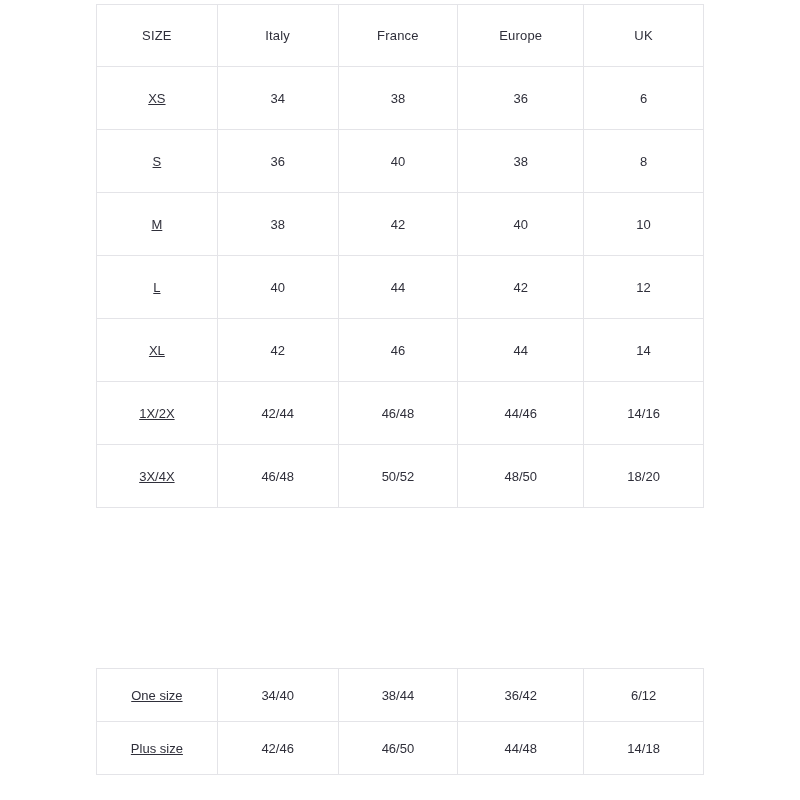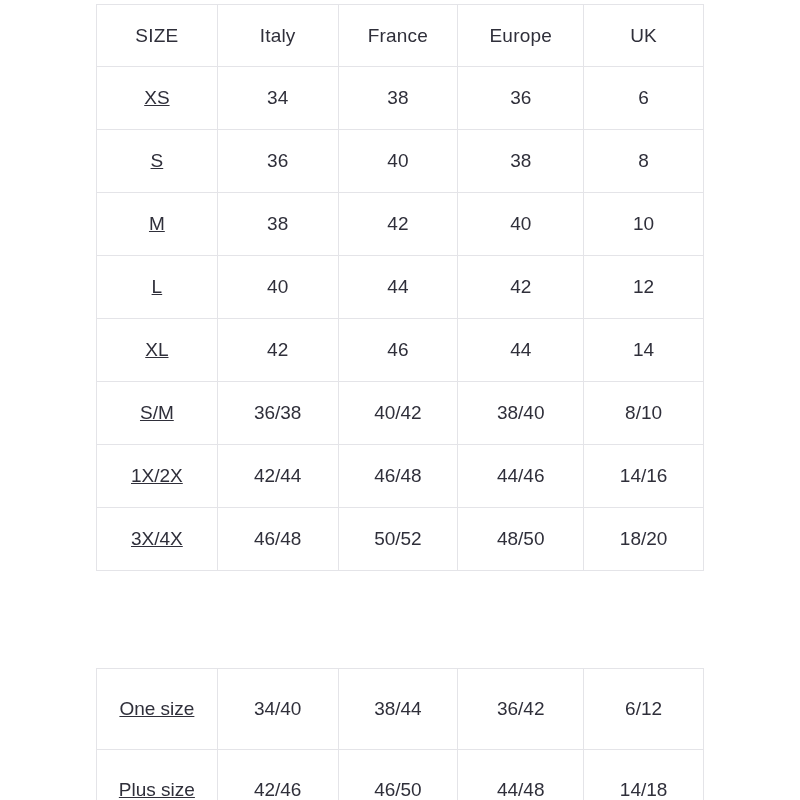--- a/index.html
+++ b/index.html
@@ -31,34 +31,34 @@
   table.size-table {
     border-collapse: collapse;
     width: 608px;
     table-layout: fixed;
   }
   table.size-table td,
   table.size-table th {
     border: 1px solid #e4e4e8;
     text-align: center;
     vertical-align: middle;
-    font-size: 19px;
+    font-size: 13px;
     font-weight: 400;
     color: #2f2f3a;
     padding: 0;
   }
   table.size-table col.c0 { width: 117px; }
   table.size-table col.c1 { width: 117px; }
   table.size-table col.c2 { width: 116px; }
   table.size-table col.c3 { width: 122px; }
   table.size-table col.c4 { width: 116px; }
 
   #main-table tr { height: 63px; }
   #main-table tr.header-row { height: 62px; }
-  #secondary-table tr { height: 81px; padding-left: 41px; }
+  #secondary-table tr { height: 53px; padding-left: 41px; }
 
   .hcell {
     font-weight: 700;
     font-size: 17px;
     letter-spacing: 0.2px;
     color: #26262f;
   }
   .rowlabel {
     font-weight: 700;
     font-size: 17px;
@@ -124,27 +124,20 @@
           <td class="valcell">12</td>
         </tr>
         <tr>
           <td class="rowlabel">XL</td>
           <td class="valcell">42</td>
           <td class="valcell">46</td>
           <td class="valcell">44</td>
           <td class="valcell">14</td>
         </tr>
         <tr>
-          <td class="rowlabel">S/M</td>
-          <td class="valcell">36/38</td>
-          <td class="valcell">40/42</td>
-          <td class="valcell">38/40</td>
-          <td class="valcell">8/10</td>
-        </tr>
-        <tr>
           <td class="rowlabel">1X/2X</td>
           <td class="valcell">42/44</td>
           <td class="valcell">46/48</td>
           <td class="valcell">44/46</td>
           <td class="valcell">14/16</td>
         </tr>
         <tr>
           <td class="rowlabel">3X/4X</td>
           <td class="valcell">46/48</td>
           <td class="valcell">50/52</td>

